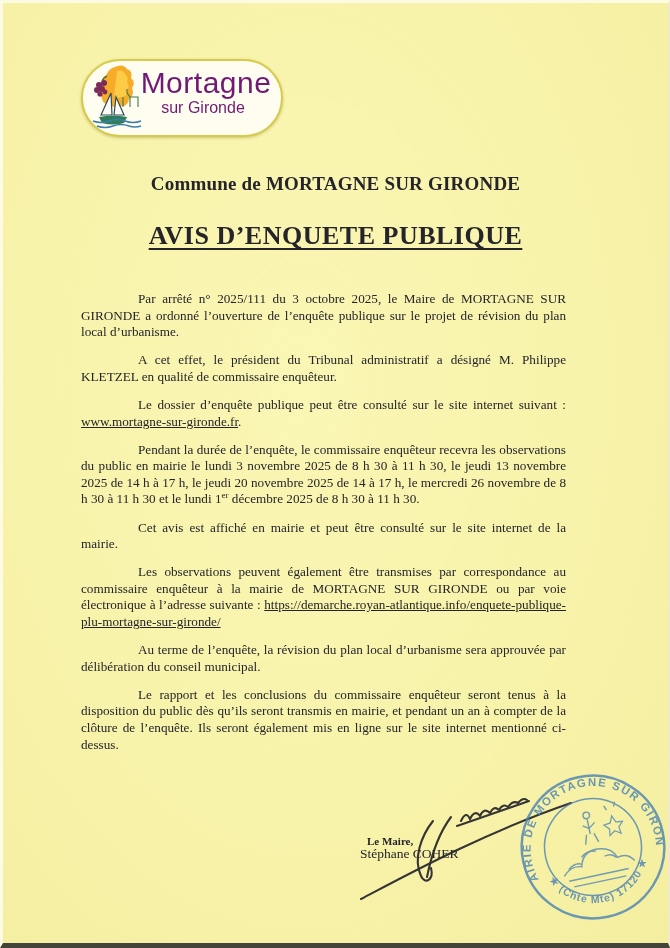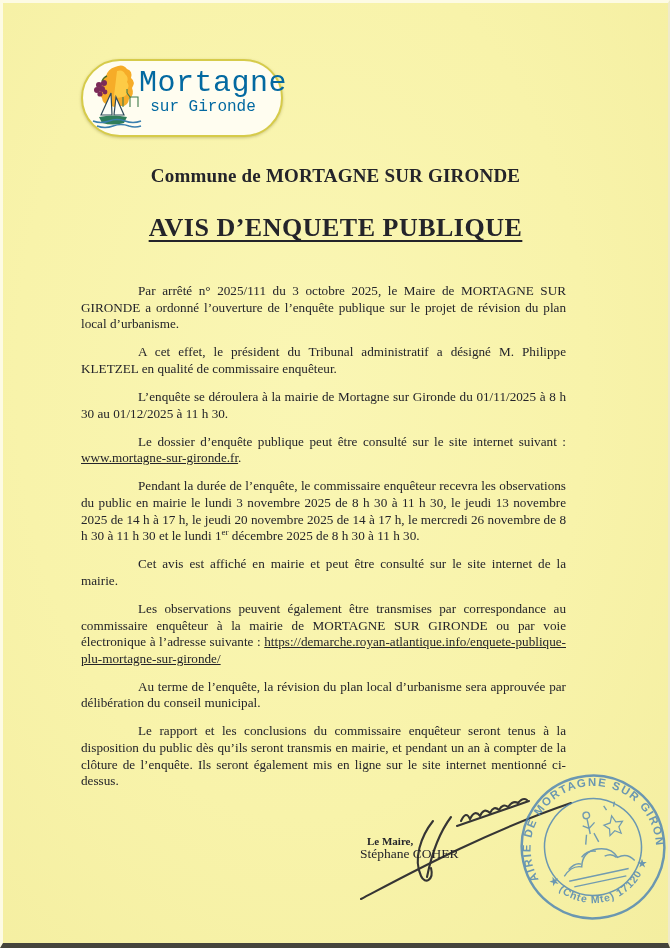--- a/index.html
+++ b/index.html
@@ -21,26 +21,26 @@
   .logo{
     position:absolute;left:78px;top:56px;
     width:198px;height:74px;
     background:#fffdf0;
     border:2px solid #d6cb4a;
     border-radius:40px;
     box-shadow:0 1px 3px rgba(120,110,30,.35);
   }
   .logo-art{position:absolute;left:4px;top:2px;}
   .logo-text{position:absolute;left:56px;top:6px;width:134px;text-align:center;
-    font-family:Liberation Mono, monospace;color:#0369a1;}
+    font-family:Liberation Sans, sans-serif;color:#701a75;}
   .logo-title{font-size:30px;letter-spacing:.5px;line-height:32px;}
   .logo-subtitle{font-size:16px;line-height:17px;text-align:center;padding-right:6px;}
   
   .commune-title{
-    margin:0;padding-top:162px;
+    margin:8px;padding-top:162px;
     text-align:center;font-weight:bold;font-size:19px;letter-spacing:.2px;
   }
   .notice-title{
     margin:26px 0 0 0;
     text-align:center;font-weight:bold;font-size:26px;letter-spacing:.5px;
     text-decoration:underline;
     text-underline-offset:4px;
   }
   
   .body-text{
@@ -106,21 +106,20 @@
       <div class="logo-subtitle">sur Gironde</div>
     </div>
   </div>
 
   <h2 class="commune-title">Commune de MORTAGNE SUR GIRONDE</h2>
   <h1 class="notice-title">AVIS D’ENQUETE PUBLIQUE</h1>
 
   <div class="body-text">
     <p>Par arrêté n° 2025/111 du 3 octobre 2025, le Maire de MORTAGNE SUR GIRONDE a ordonné l’ouverture de l’enquête publique sur le projet de révision du plan local d’urbanisme.</p>
     <p>A cet effet, le président du Tribunal administratif a désigné M. Philippe KLETZEL en qualité de commissaire enquêteur.</p>
-    <p>L’enquête se déroulera à la mairie de Mortagne sur Gironde du 01/11/2025 à 8 h 30 au 01/12/2025 à 11 h 30.</p>
     <p><span>Le dossier d’enquête publique peut être consulté sur le site internet suivant : </span><span class="doc-link">www.mortagne-sur-gironde.fr</span><span>.</span></p>
     <p><span>Pendant la durée de l’enquête, le commissaire enquêteur recevra les observations du public en mairie le lundi 3 novembre 2025 de 8 h 30 à 11 h 30, le jeudi 13 novembre 2025 de 14 h à 17 h, le jeudi 20 novembre 2025 de 14 à 17 h, le mercredi 26 novembre de 8 h 30 à 11 h 30 et le lundi 1</span><sup>er</sup><span> décembre 2025 de 8 h 30 à 11 h 30.</span></p>
     <p>Cet avis est affiché en mairie et peut être consulté sur le site internet de la mairie.</p>
     <p><span>Les observations peuvent également être transmises par correspondance au commissaire enquêteur à la mairie de MORTAGNE SUR GIRONDE ou par voie électronique à l’adresse suivante : </span><span class="doc-link">https://demarche.royan-atlantique.info/enquete-publique-plu-mortagne-sur-gironde/</span></p>
     <p>Au terme de l’enquête, la révision du plan local d’urbanisme sera approuvée par délibération du conseil municipal.</p>
     <p>Le rapport et les conclusions du commissaire enquêteur seront tenus à la disposition du public dès qu’ils seront transmis en mairie, et pendant un an à compter de la clôture de l’enquête. Ils seront également mis en ligne sur le site internet mentionné ci-dessus.</p>
   </div>
 
   <div class="sig-role">Le Maire,</div>
   <div class="sig-name">Stéphane COHER</div>

